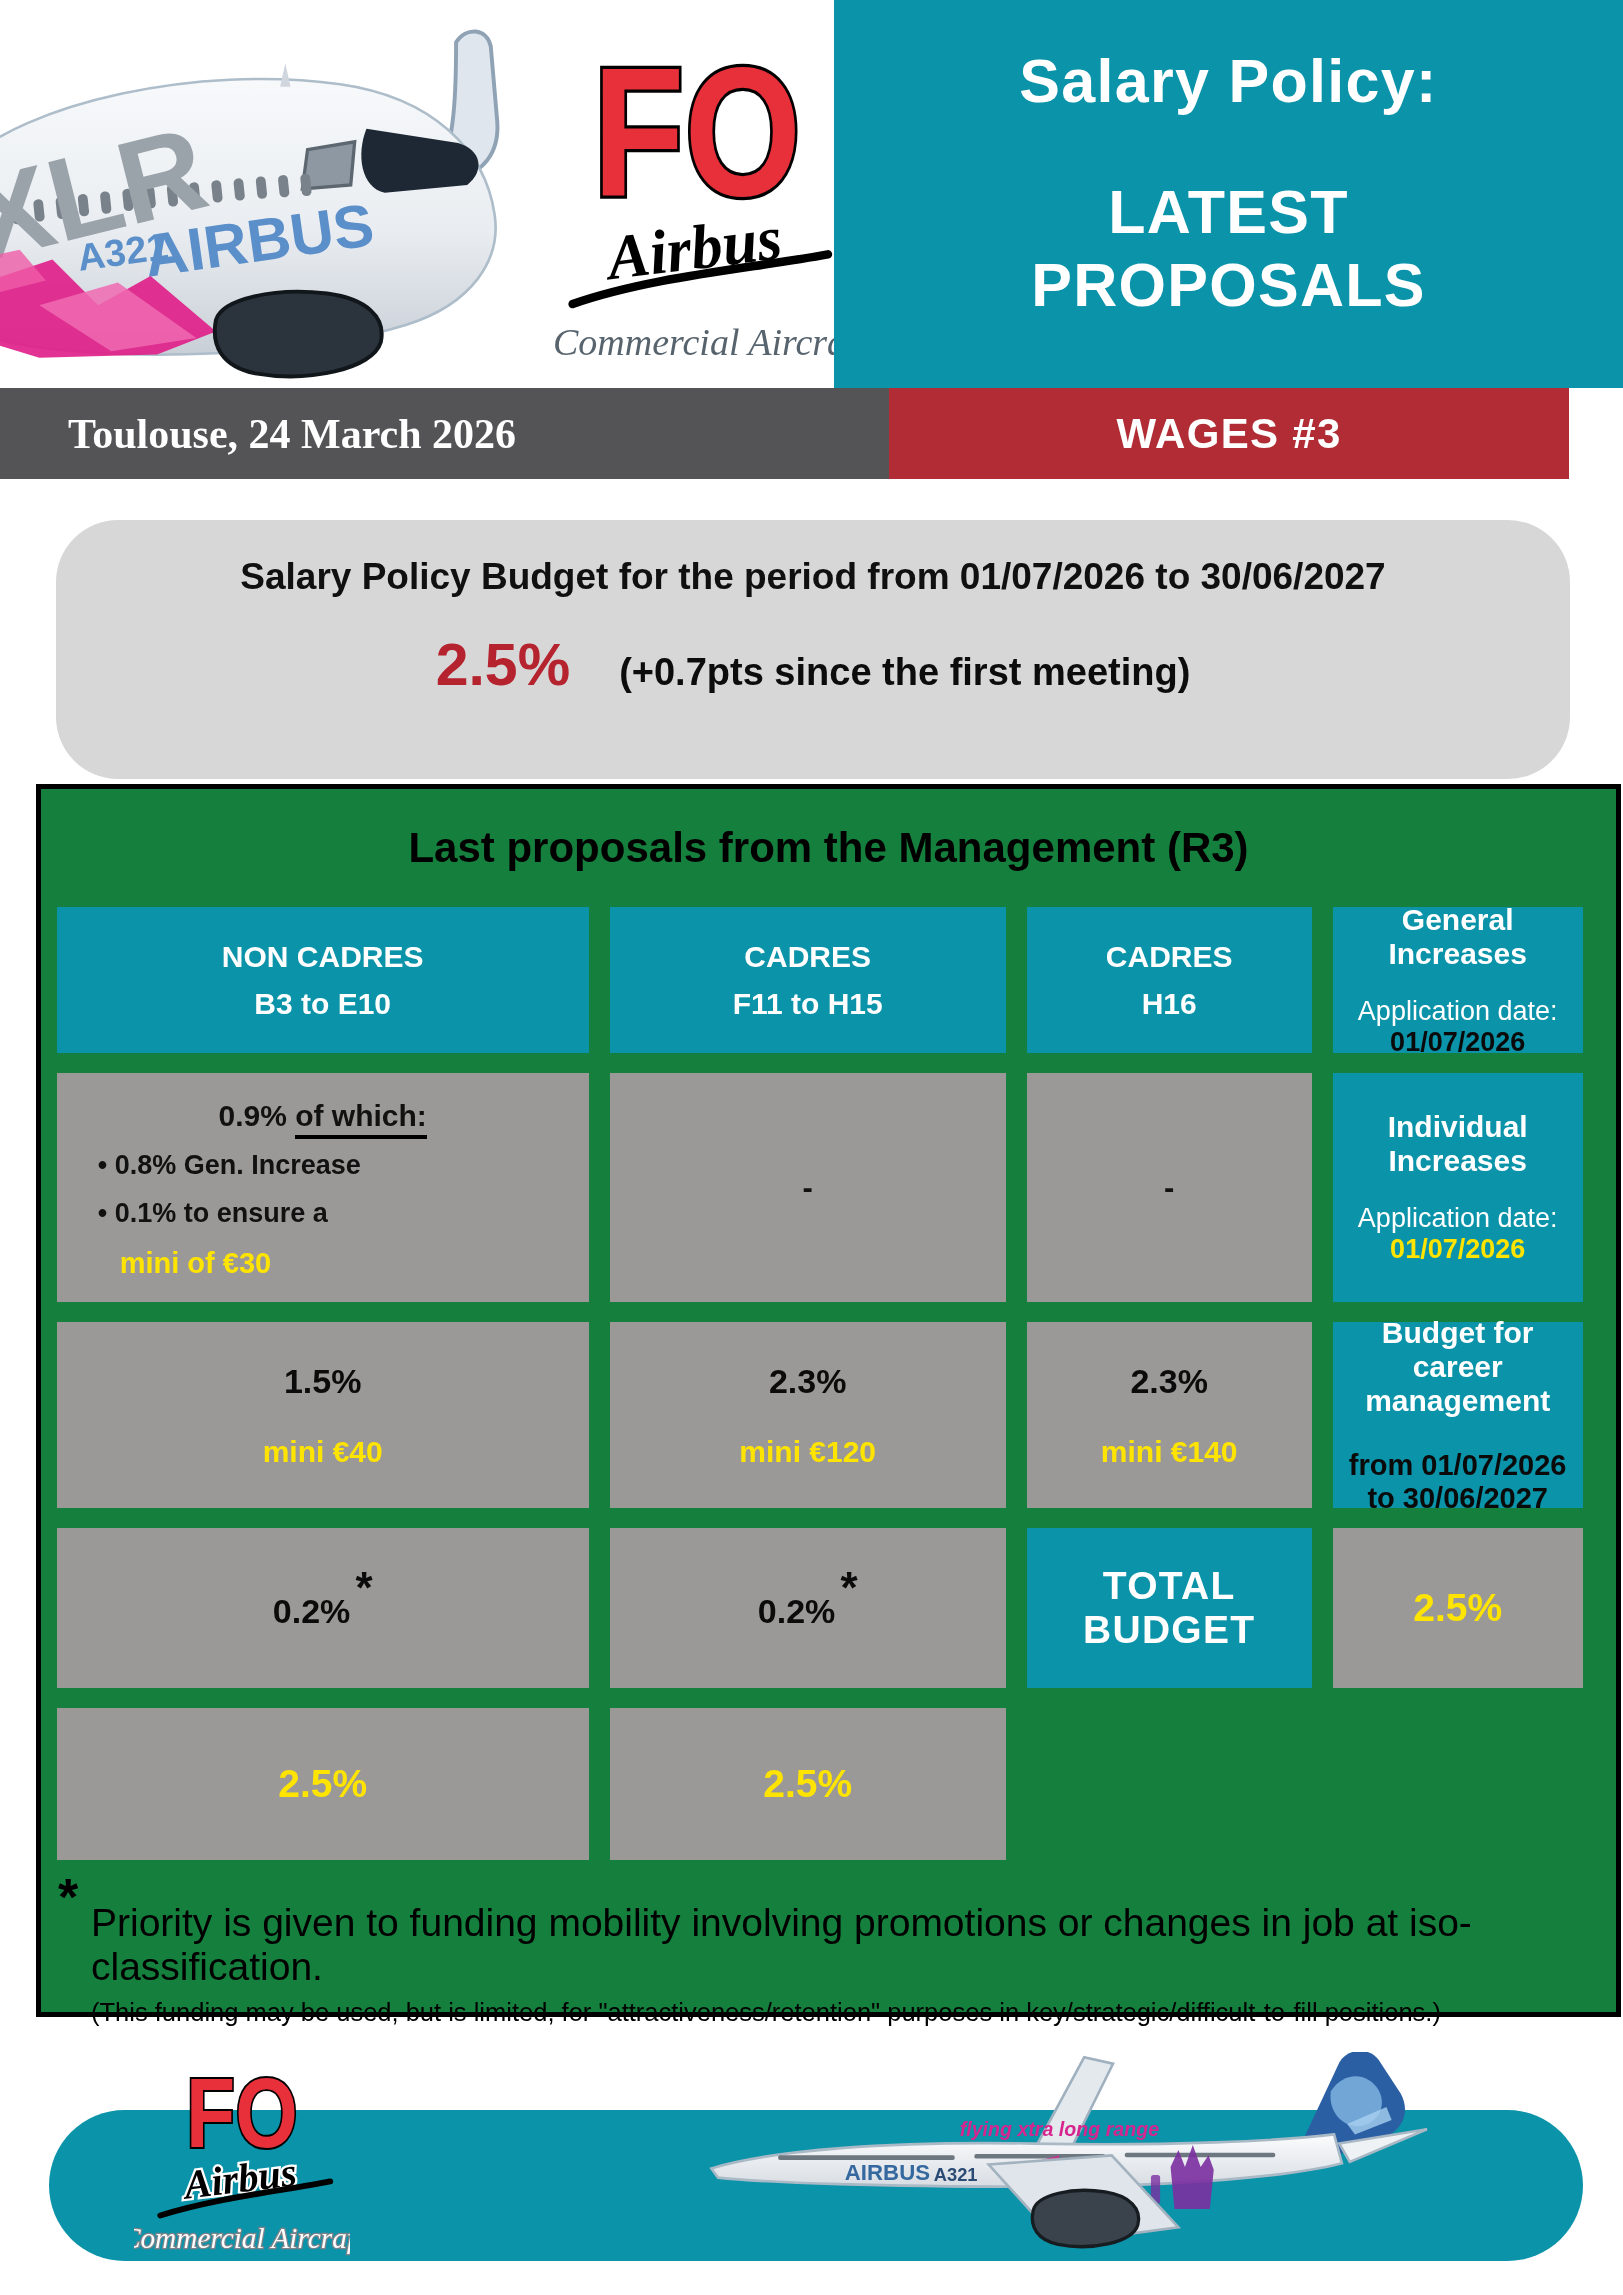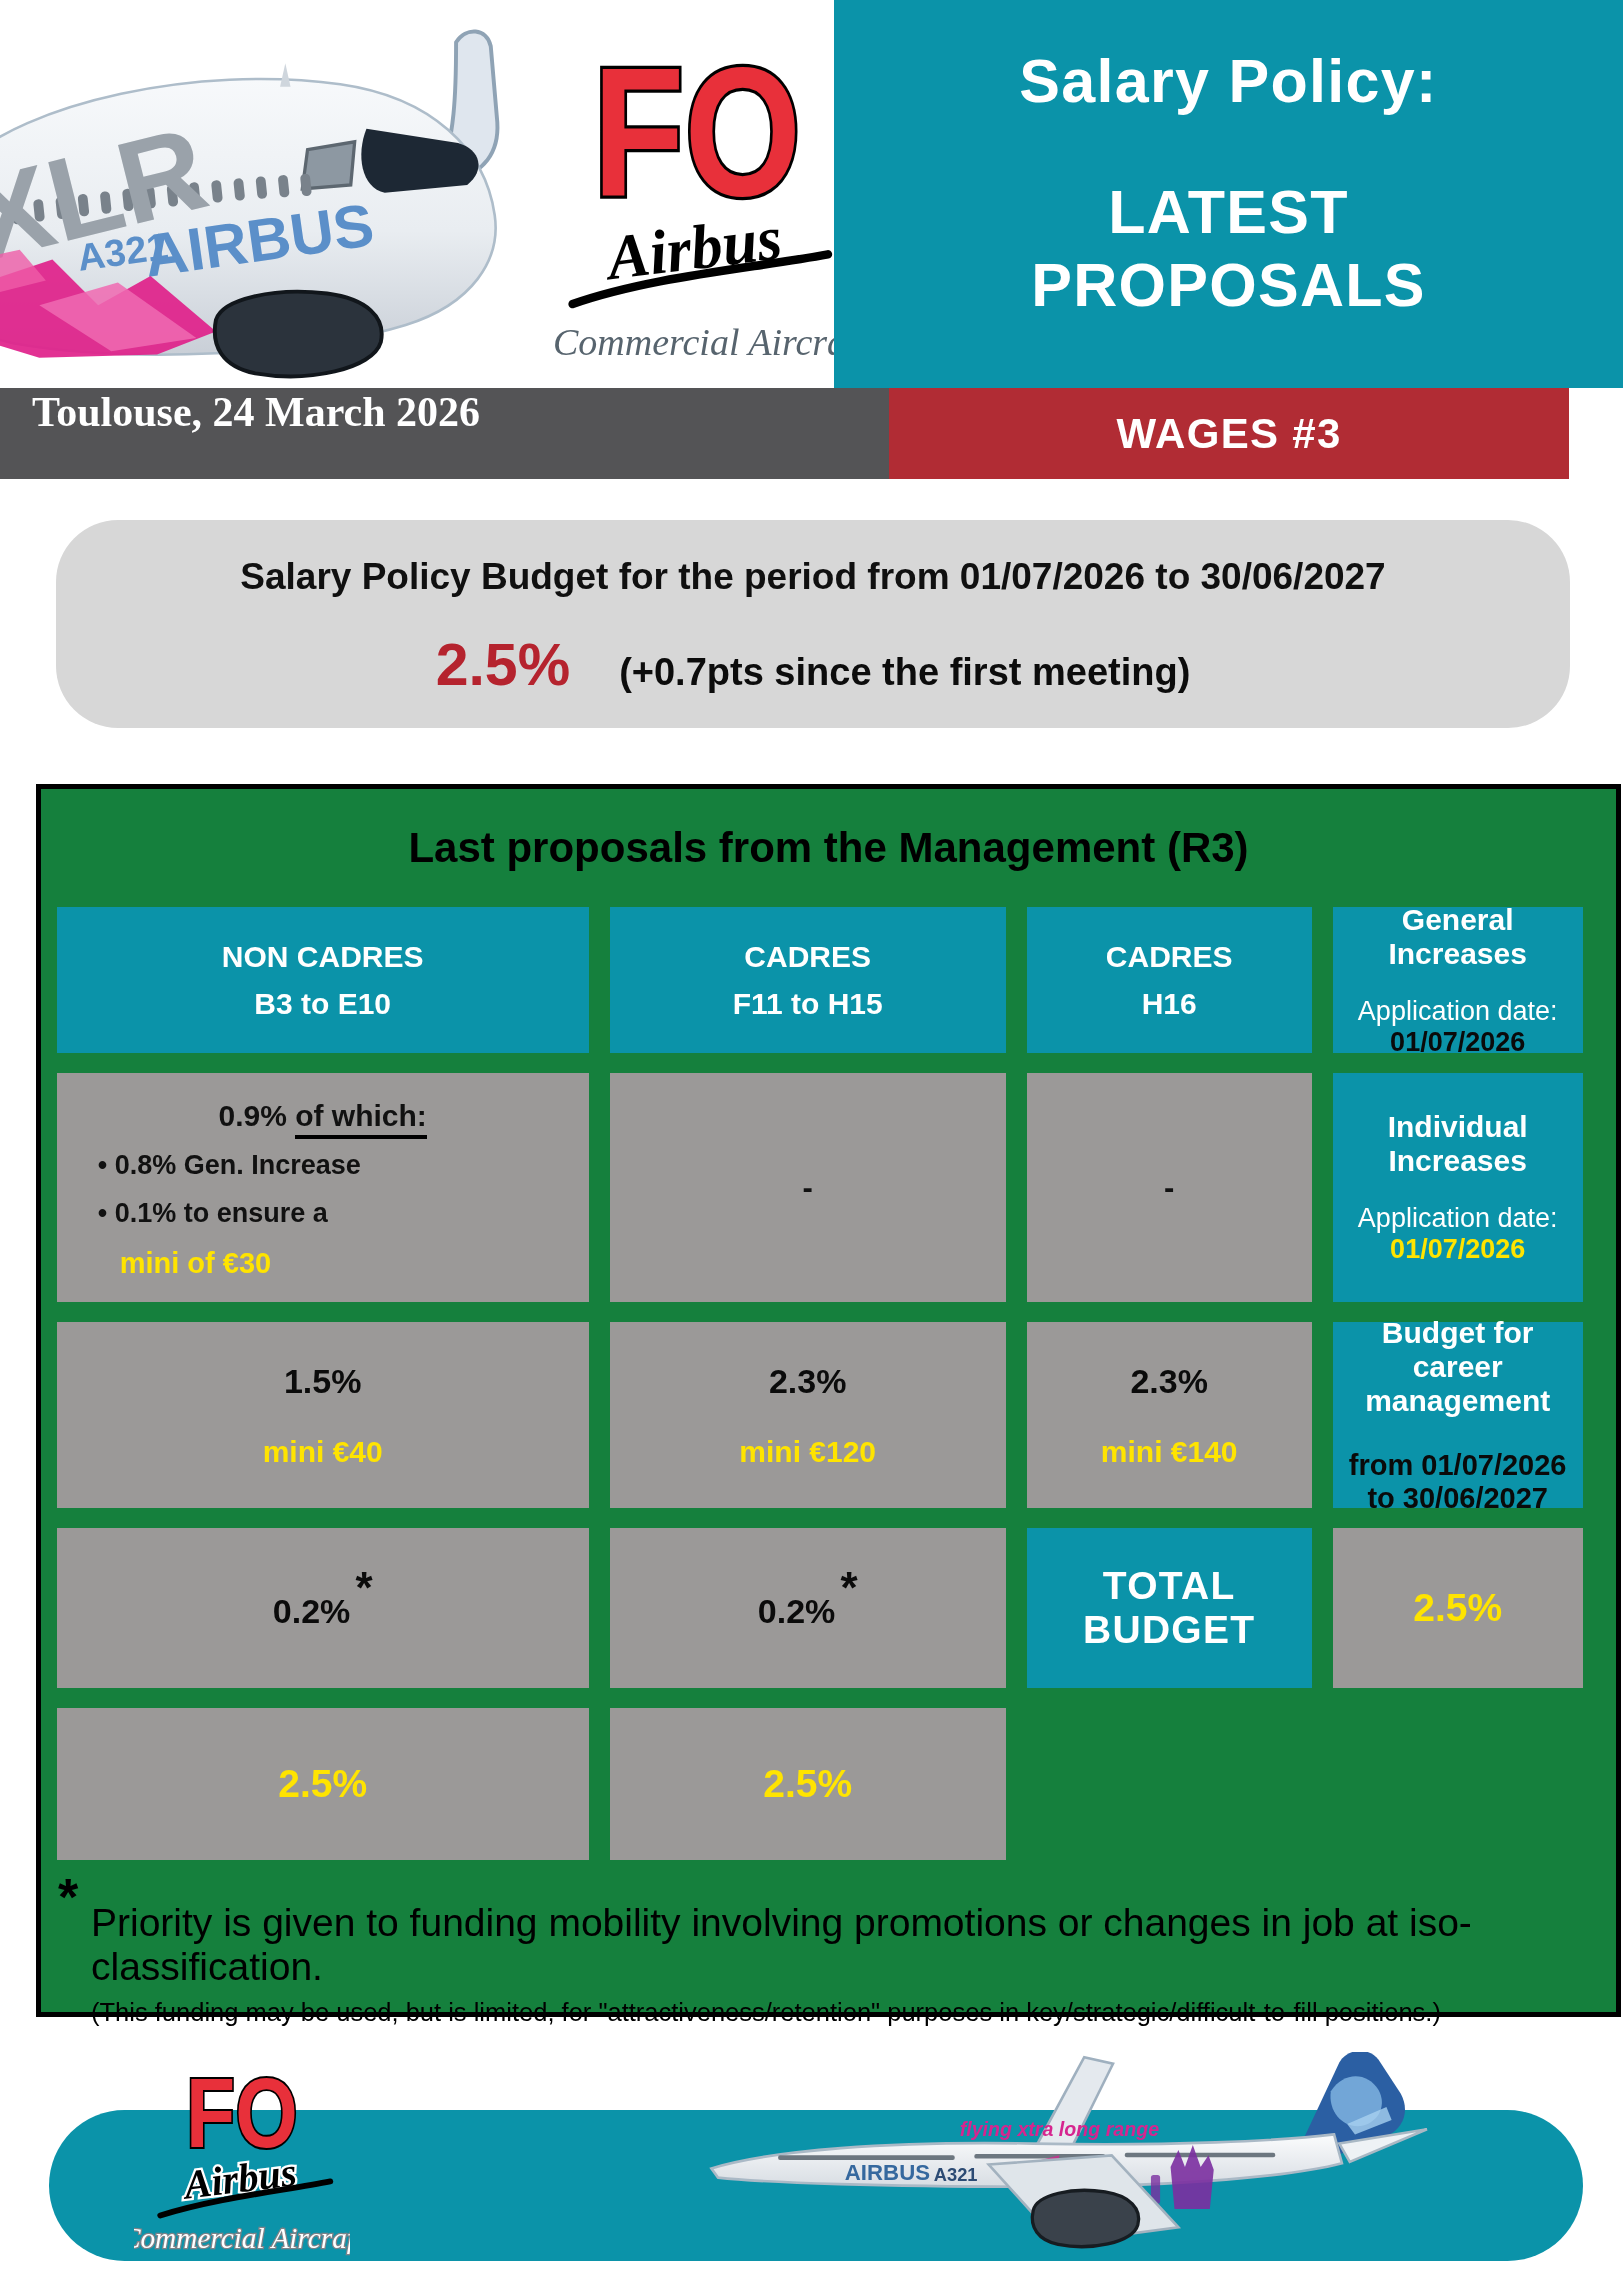--- a/index.html
+++ b/index.html
@@ -7,34 +7,34 @@
        font-family:"Liberation Sans", sans-serif;}
   .abs{position:absolute;}
 
   
   .teal-banner{left:834px;top:0;width:789px;height:388px;background:#0b93a9;color:#fff;
                text-align:center;}
   .teal-banner .t1{margin-top:46px;font-size:61px;font-weight:bold;letter-spacing:1.3px;}
   .teal-banner .t2{margin-top:60px;font-size:61px;font-weight:bold;line-height:1.2;letter-spacing:1.3px;}
 
   .bar-gray{left:0;top:388px;width:964px;height:91px;background:#545456;color:#fff;
-            display:flex;align-items:flex-start;
+            display:flex;align-items:center;
             font-family:"Liberation Serif", serif;font-weight:bold;font-size:42px;
-            padding-left:32px;box-sizing:border-box;}
+            padding-left:68px;box-sizing:border-box;}
   .bar-red{left:889px;top:388px;width:680px;height:91px;background:#b12c34;color:#fff;
            display:flex;align-items:center;justify-content:center;
            font-weight:bold;font-size:42px;letter-spacing:1.3px;}
 
   
   .fo-logo-top{left:553px;top:33px;width:288px;height:343px;text-align:center;}
   .fo-logo-top .commercial{font-family:"Liberation Serif", serif;font-style:italic;
         font-size:38px;color:#57646e;margin-top:1.3px;white-space:nowrap;}
 
   
-  .budget-box{left:56px;top:520px;width:1514px;height:208px;background:#d7d7d7;border-radius:62px;
+  .budget-box{left:56px;top:520px;width:1514px;height:259px;background:#d7d7d7;border-radius:62px;
               text-align:center;}
   .budget-box .bb-title{margin-top:36px;font-size:37px;font-weight:bold;color:#101010;}
   .budget-box .bb-row{margin-top:33px;display:flex;justify-content:center;align-items:baseline;gap:49px;}
   .budget-box .bb-val{font-size:59px;font-weight:bold;color:#b5232e;}
   .budget-box .bb-note{font-size:38px;font-weight:bold;color:#0c0c0c;}
 
   
   .tbl{left:36px;top:784px;width:1585px;height:1233px;border:5.2px solid #000;background:#15803d;
        box-sizing:border-box;}
   .tbl-title{height:118px;display:flex;align-items:center;justify-content:center;

